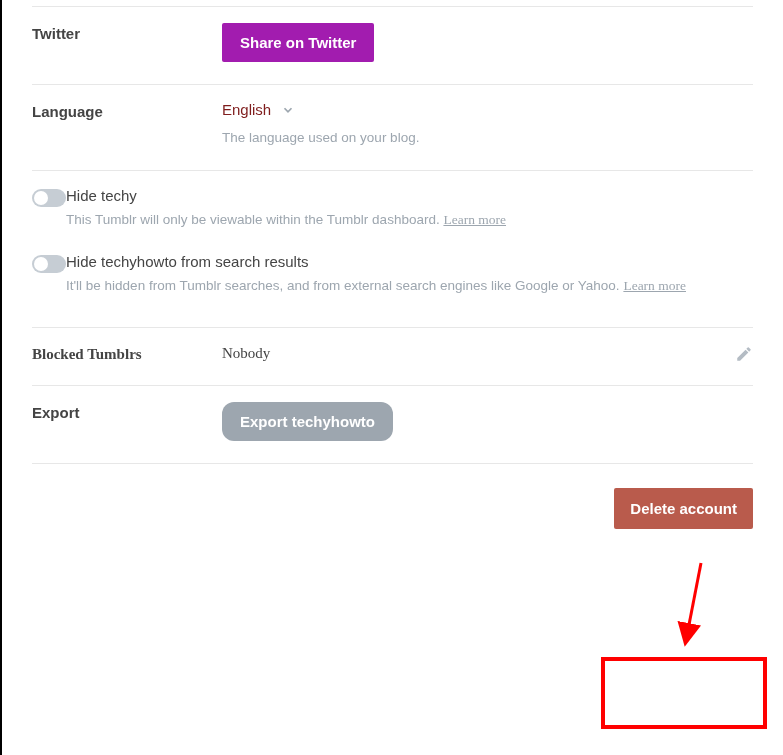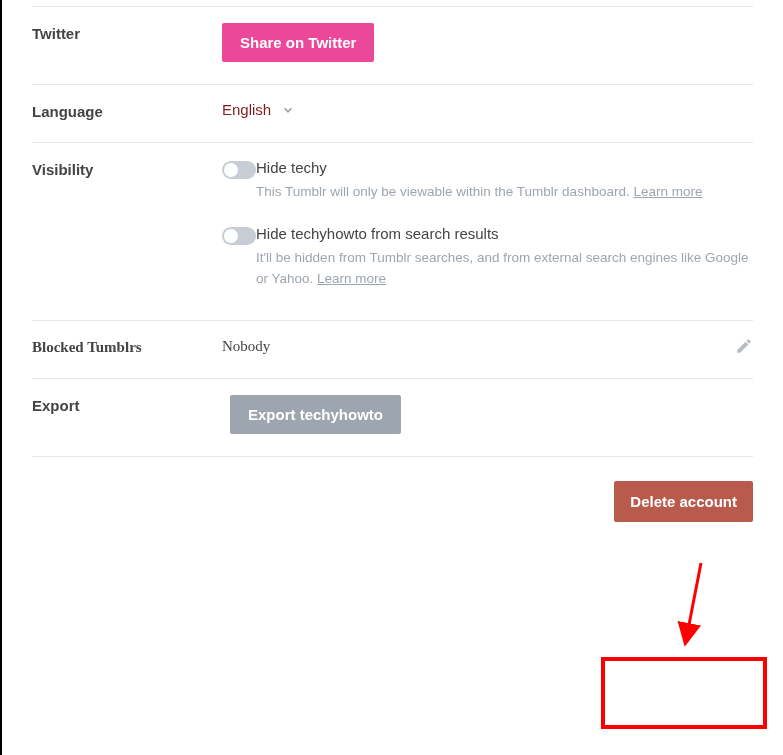--- a/index.html
+++ b/index.html
@@ -31,39 +31,38 @@
       font-weight: 700;
       color: #444;
       padding-top: 2px;
     }
     .setting-content {
       flex: 1;
       font-size: 15px;
       color: #444;
     }
     .btn-twitter {
-      background: #ec4899;
+      background: #a21caf;
       color: #fff;
       border: none;
       padding: 11px 18px;
       font-size: 15px;
       font-weight: 700;
       border-radius: 2px;
       cursor: pointer;
     }
     .btn-export {
       background: #9da6af;
       color: #fff;
       border: none;
       padding: 11px 18px;
       font-size: 15px;
       font-weight: 700;
-      border-radius: 2px;
-      cursor: pointer;
-      margin-left: 8px;
+      border-radius: 12px;
+      cursor: pointer;
     }
     .dropdown {
       display: inline-flex;
       align-items: center;
       gap: 10px;
       cursor: pointer;
       color: #7f1d1d;
     }
     .dropdown-value { font-size: 15px; }
     .chevron {
@@ -105,20 +104,21 @@
     .toggle-desc {
       margin-top: 6px;
       font-size: 13.5px;
       color: #9da6af;
       line-height: 1.55;
     }
     .learn-more {
       color: #9da6af;
       text-decoration: underline;
       cursor: pointer;
+      font-family: Liberation Serif, serif;
     }
     .blocked-row { align-items: center; font-family: Liberation Serif, serif; }
     .blocked-row .setting-content {
       display: flex;
       align-items: center;
       justify-content: space-between;
       gap: 25px;
     }
     .edit-icon { color: #b4bcc4; cursor: pointer; display: inline-flex; }
     .footer-row {
@@ -170,26 +170,26 @@
     <div class="setting-label">Language</div>
     <div class="setting-content">
       <div class="dropdown">
         <span class="dropdown-value">English</span>
         <span class="chevron">
           <svg width="14" height="14" viewBox="0 0 24 24" fill="none" stroke="currentColor" stroke-width="3">
               <polyline points="6 9 12 15 18 9"></polyline>
             </svg>
         </span>
       </div>
-    </div>
-  </div>
-
-
-  <div class="setting-row">
-    <div class="setting-label">Visibility</div>
+      <div class="hint-text">The language used on your blog.</div>
+    </div>
+  </div>
+
+
+  <div class="setting-row">
     <div class="setting-content">
 
       <div class="toggle-row">
         <div class="toggle"></div>
         <div class="toggle-content">
           <div class="toggle-label">Hide techy</div>
           <div class="toggle-desc">
             <span>This Tumblr will only be viewable within the Tumblr dashboard. </span><span class="learn-more">Learn more</span>
           </div>
         </div>

